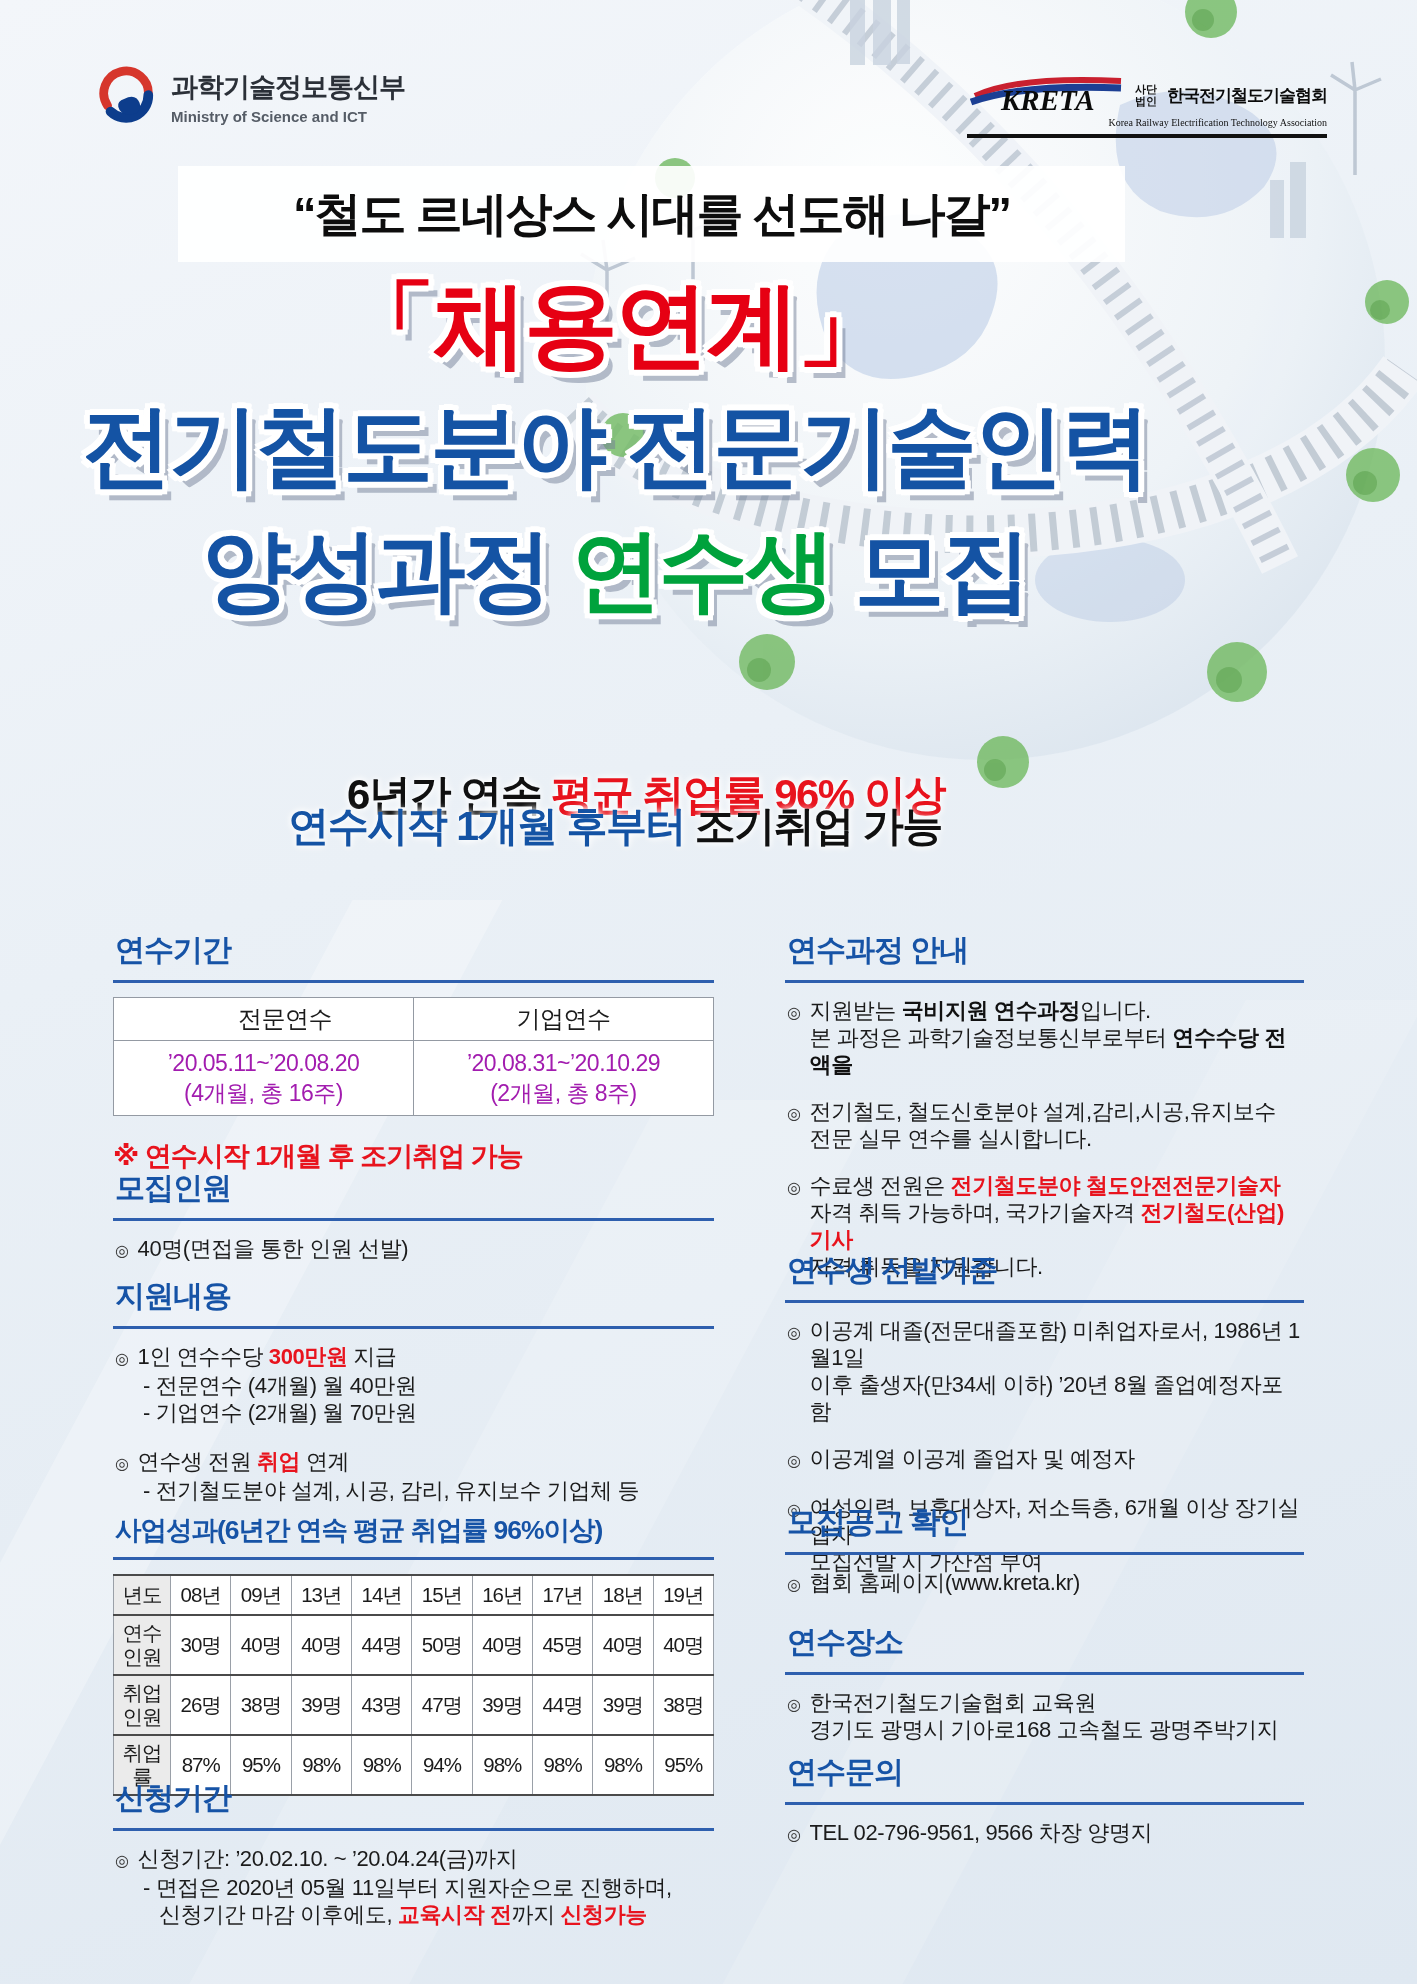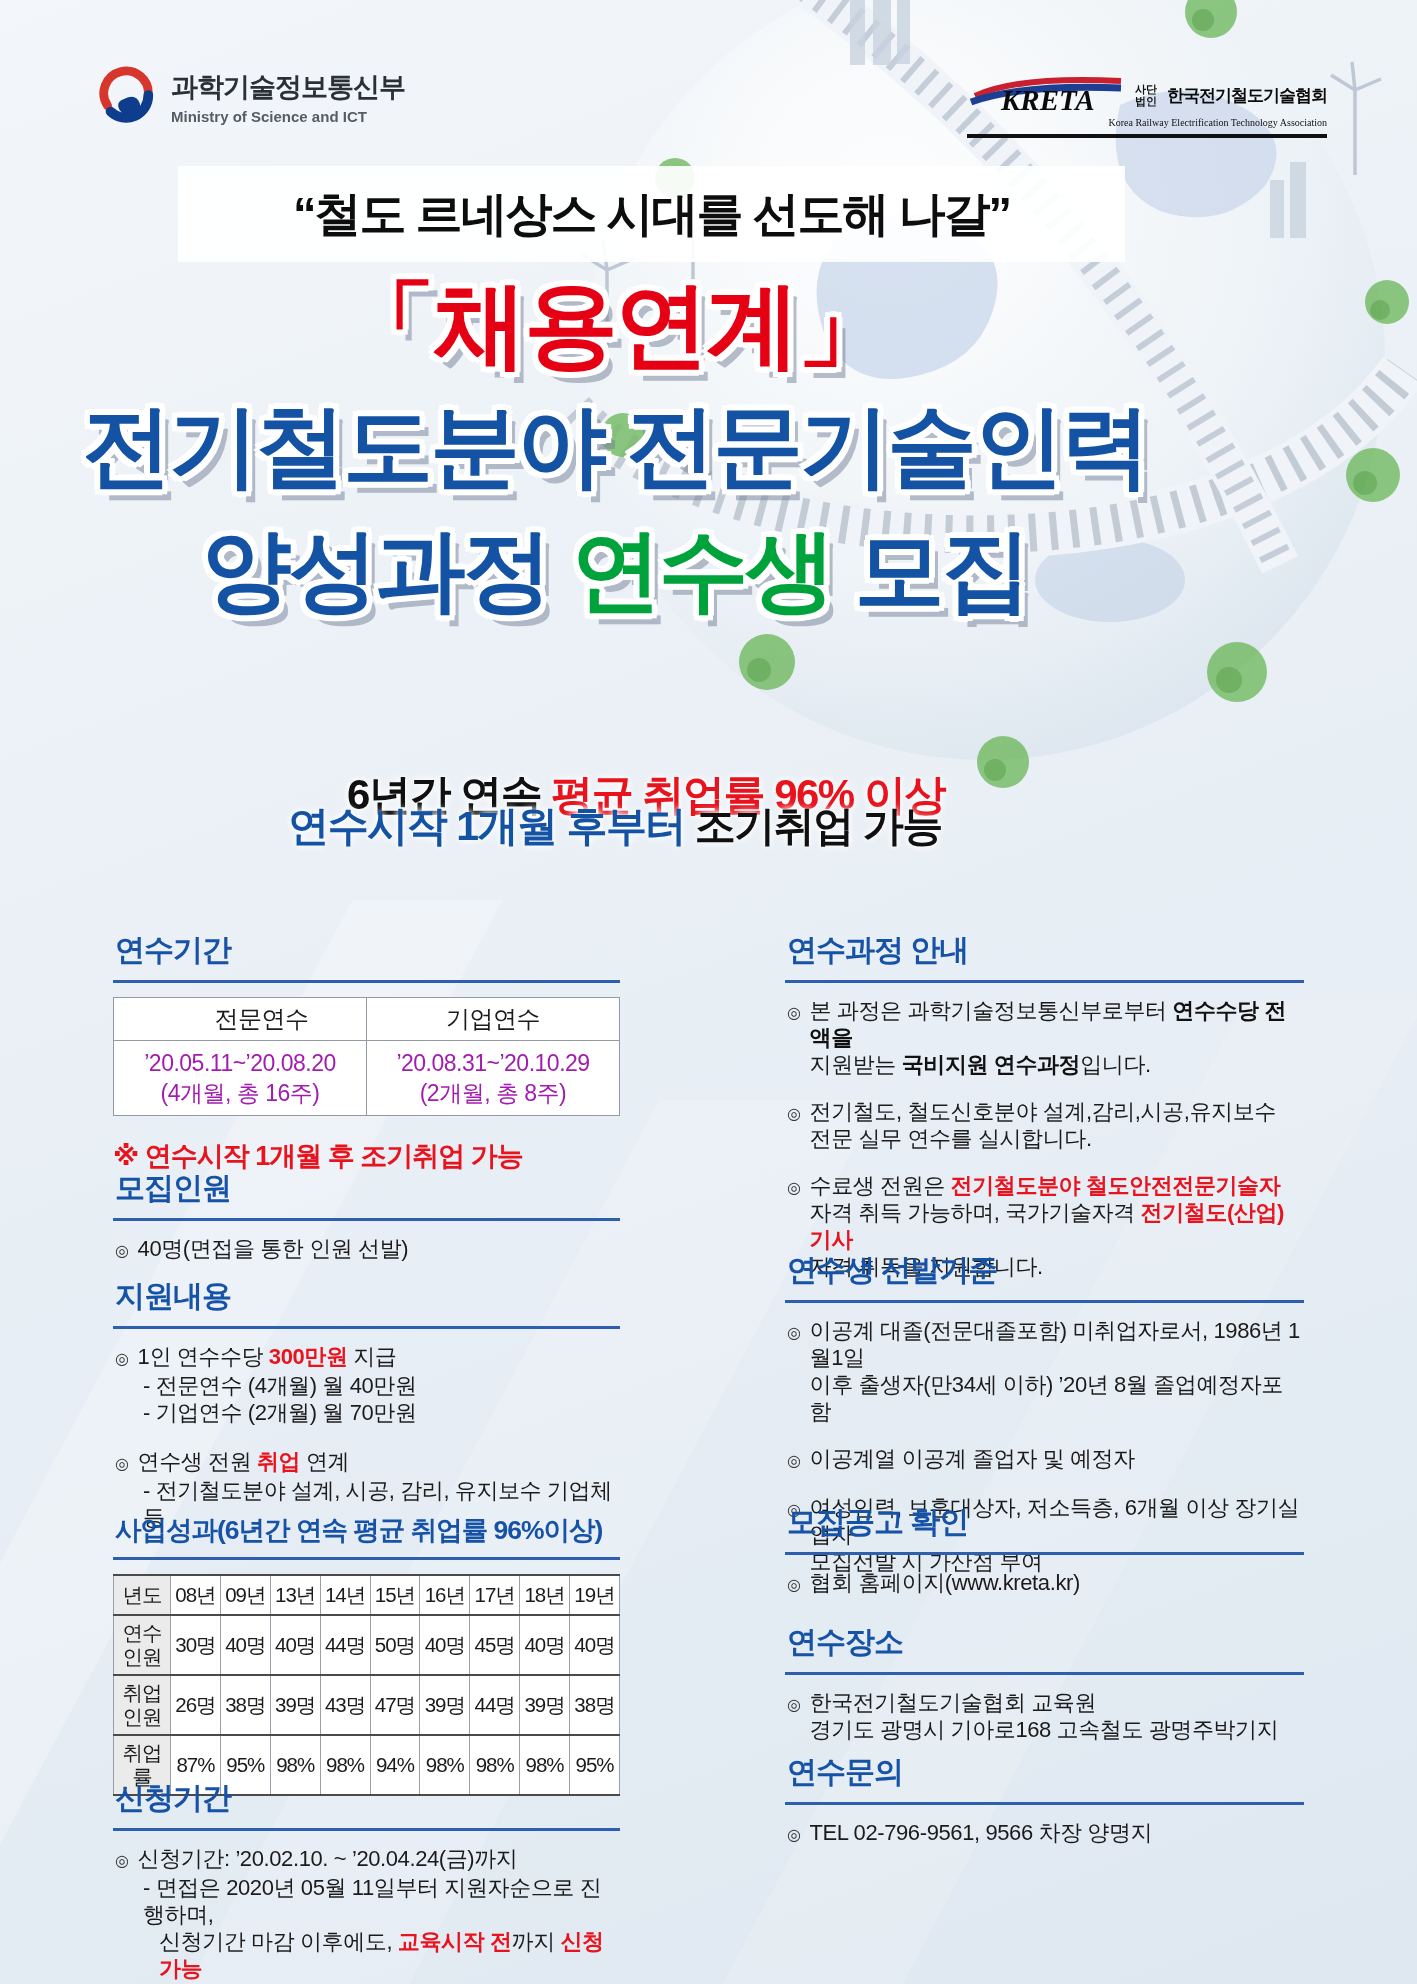--- a/index.html
+++ b/index.html
@@ -39,21 +39,21 @@
   .t3 .blue{color:#1453a4;}
   .t3 .green{color:#00a23c;}
   .subline{position:absolute;left:0;width:1230px;text-align:center;font-weight:900;letter-spacing:-1.5px;white-space:nowrap;text-shadow:0 0 6px #fff,0 0 10px #fff;}
   .sub1{top:767px;font-size:42px;margin-left:31px;}
   .sub2{top:799px;font-size:41px;}
   .bk{color:#101010;}
   .rd{color:#e8131d;}
   .bl{color:#1453a4;}
   
   .cols{position:absolute;left:113px;top:0;width:1191px;height:1984px;}
-  .sec{position:absolute;width:507px;}
+  .sec{position:absolute;width:601px;}
   .sec.r{left:672px;width:519px;}
   h3.st{font-size:30px;font-weight:bold;color:#1653a6;letter-spacing:-1px;
     border-bottom:3px solid #2e5fae;padding:0 0 9px 2px;margin:0 0 14px 0;white-space:nowrap;}
   h3.small{font-size:26.5px;}
   .b{display:flex;font-size:22px;line-height:27px;color:#1b1b1b;letter-spacing:-0.4px;}
   .b .m{flex:0 0 auto;font-size:16px;color:#3c3c3c;margin:2px 9px 0 2px;}
   .b .c{flex:1;}
   .sub{padding-left:30px;font-size:22px;line-height:27px;color:#1b1b1b;letter-spacing:-0.4px;}
   .sub2i{padding-left:46px;}
   .gap20{margin-top:20px;}
@@ -299,22 +299,22 @@
         </div>
       <div class="sub">- 면접은 2020년 05월 11일부터 지원자순으로 진행하며,</div>
       <div class="sub sub2i"><span>신청기간 마감 이후에도, </span><b class="rr">교육시작 전</b><span>까지 </span><b class="rr">신청가능</b></div>
     </div>
 
     <div class="sec r" style="top:930px;">
       <h3 class="st">연수과정 안내</h3>
       <div class="b">
           <span class="m">◎</span>
         <span class="c">
+          <div><span>지원받는 </span><b class="bb">국비지원 연수과정</b><span>입니다.</span></div>
           <div><span>본 과정은 과학기술정보통신부로부터 </span><b class="bb">연수수당 전액을</b></div>
-          <div><span>지원받는 </span><b class="bb">국비지원 연수과정</b><span>입니다.</span></div>
         </span>
         </div>
       <div class="b gap20">
           <span class="m">◎</span>
         <span class="c">
           <div>전기철도, 철도신호분야 설계,감리,시공,유지보수</div>
           <div>전문 실무 연수를 실시합니다.</div>
         </span>
         </div>
       <div class="b gap20">

